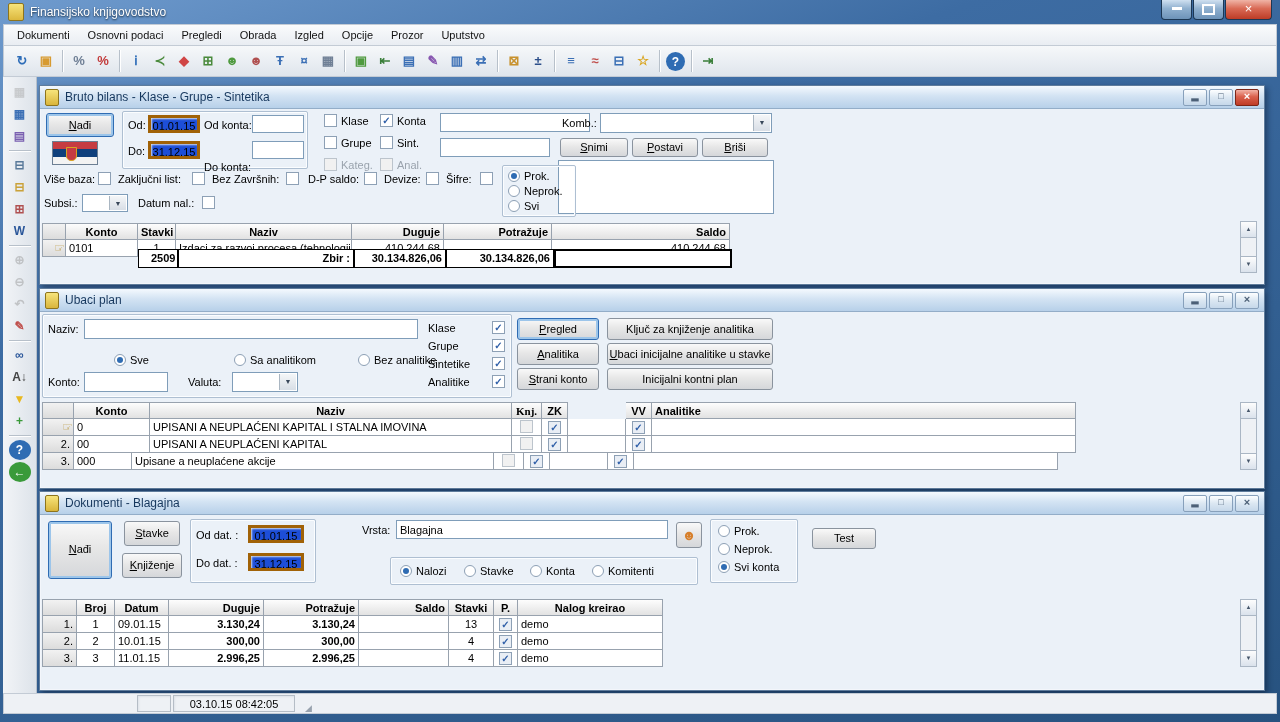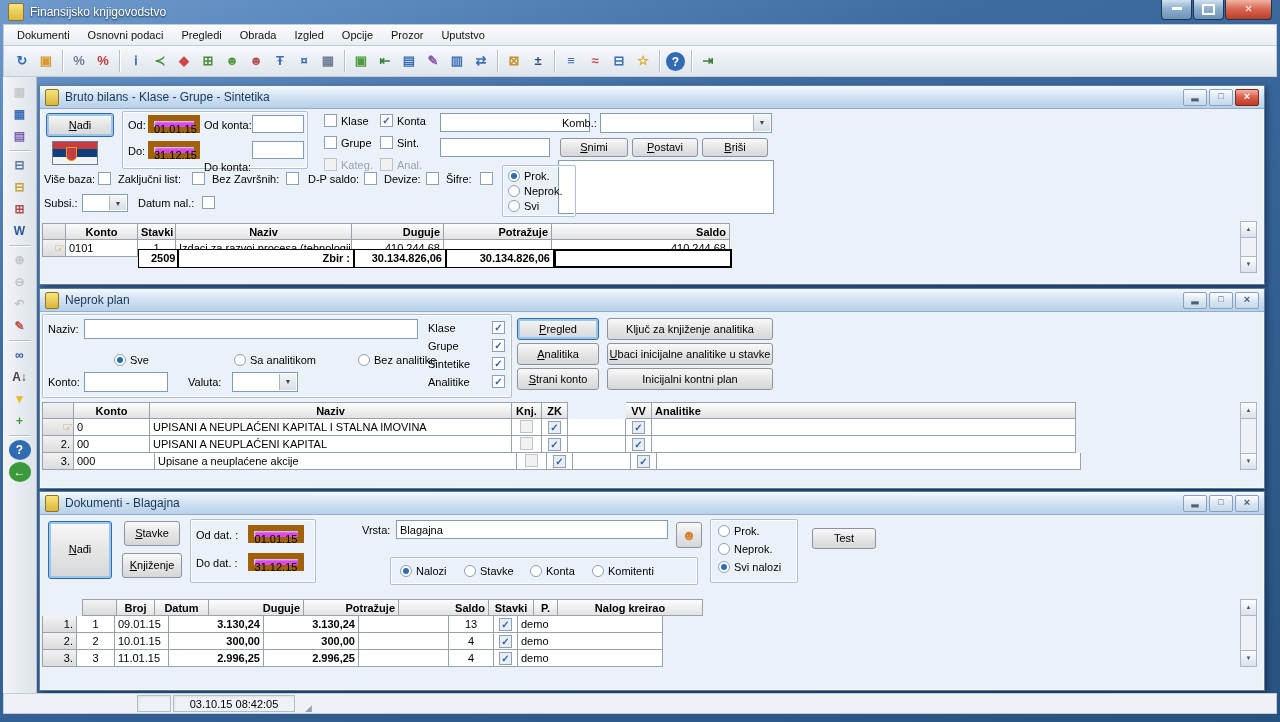--- a/index.html
+++ b/index.html
@@ -45,21 +45,21 @@
        background:linear-gradient(#fdfeff,#dbe7f2 50%,#c6d8ea);color:#4c6077;font-size:9px;font-weight:bold;}
   .cb3.red{background:linear-gradient(#f2b2a5,#da604c 45%,#bf3b26);border-color:#7d2516;color:#fff;}
   .wbody{position:relative;height:calc(100% - 23px);overflow:hidden;}
   .lbl{position:absolute;white-space:nowrap;}
   .lbl.dim{color:#9aa3ad;}
   .btn{position:absolute;display:block;background:linear-gradient(#f9f9f9,#e7e7e7 45%,#d5d7da);
        border:1px solid #8a939e;border-radius:3px;text-align:center;color:#000;box-sizing:border-box;}
   .btn.focus{border:1px solid #2f6cb3;box-shadow:0 0 0 2px #9cc5ea inset;}
   .btn.mn::first-letter{text-decoration:underline;}
   .inp{position:absolute;background:#fff;border:1px solid #7f9db9;box-sizing:border-box;padding:0 3px;font:11px "Liberation Sans",sans-serif;}
-  .val{position:absolute;background:#d946ef;border:6px solid #a16207;box-shadow:inset 1px 1px 2px #d7dfe8;
+  .val{position:absolute;background:#1d4ed8;border:3px solid #a16207;box-shadow:inset 1px 1px 2px #d7dfe8;
        text-align:center;box-sizing:border-box;}
   .grp{position:absolute;border:1px solid #aebfd2;border-radius:2px;box-shadow:0 0 0 1px #fbfdff inset;box-sizing:border-box;}
   .combo{position:absolute;background:#fff;border:1px solid #7f9db9;box-sizing:border-box;}
   .carrow{position:absolute;right:1px;top:1px;bottom:1px;width:16px;background:linear-gradient(#f4f6f8,#d8dee6);
           border-left:1px solid #aab6c2;text-align:center;font-size:7px;color:#39475a;line-height:16px;}
   .ck{position:absolute;width:13px;height:13px;background:#fff;border:1px solid #8da0b5;box-sizing:border-box;
       text-align:center;line-height:11px;font-size:10px;color:#2f5fa8;font-weight:bold;}
   .ck.on::after{content:"✓";}
   .ck.dis{background:#f1f1f1;border-color:#bcc4cc;}
   .ck.onz{background:#e9eef5;}
@@ -297,21 +297,21 @@
           <span class="vscroll" style="left:1200px;top:112px;height:52px;">
             <span class="sar up">▲</span>
             <span class="sar dn">▼</span>
           </span>
         </div>
       </div>
 
       <div class="win" style="top:211px;height:199px;">
         <div class="wtitle">
           <span class="wicon"></span>
-          <span class="wtxt">Neprok plan</span>
+          <span class="wtxt">Ubaci plan</span>
           <span class="cbtns">
             <span class="cb3">▂</span>
             <span class="cb3">□</span>
             <span class="cb3" style="font-size:11px;">×</span>
           </span>
         </div>
         <div class="wbody">
           <span class="grp" style="left:2px;top:2px;width:470px;height:84px;"></span>
           <span class="lbl" style="left:8px;top:11px;">Naziv:</span>
           <input class="inp" style="left: 44px; top: 7px; width: 334px; height: 20px;">
@@ -340,21 +340,21 @@
           <span class="btn" style="left:567px;top:6px;width:166px;height:22px;line-height:20px;">Ključ za knjiženje analitika</span>
           <span class="btn mn" style="left:477px;top:31px;width:82px;height:22px;line-height:20px;">Analitika</span>
           <span class="btn mn" style="left:567px;top:31px;width:166px;height:22px;line-height:20px;">Ubaci inicijalne analitike u stavke</span>
           <span class="btn mn" style="left:477px;top:56px;width:82px;height:22px;line-height:20px;">Strani konto</span>
           <span class="btn" style="left:567px;top:56px;width:166px;height:22px;line-height:20px;">Inicijalni kontni plan</span>
 
           <div class="trow" style="left:2px;top:90px;">
             <span class="tc hd gut" style="width:32px;"></span>
             <span class="tc hd" style="width:76px;">Konto</span>
             <span class="tc hd" style="width:362px;">Naziv</span>
-            <span class="tc hd" style="width:30px;">Knj.</span>
+            <span class="tc hd" style="width:30px;font-family:Liberation Serif, serif;">Knj.</span>
             <span class="tc hd" style="width:26px;">ZK</span>
             <span class="tc hd" style="width:58px;margin-top:31px;">P.valuta</span>
             <span class="tc hd" style="width:26px;">VV</span>
             <span class="tc hd" style="width:424px;text-align:left;">Analitike</span>
           </div>
           <div class="trow" style="left:2px;top:107px;">
             <span class="tc gut" style="width:32px;padding:0;"><span class="hand">☞</span></span>
             <span class="tc" style="width:76px;">0</span>
             <span class="tc" style="width:362px;">UPISANI A NEUPLAĆENI KAPITAL I STALNA IMOVINA</span>
             <span class="tc ctr" style="width:30px;"><span class="ck dis"></span></span>
@@ -368,21 +368,21 @@
             <span class="tc" style="width:76px;">00</span>
             <span class="tc" style="width:362px;">UPISANI A NEUPLAĆENI KAPITAL</span>
             <span class="tc ctr" style="width:30px;"><span class="ck dis"></span></span>
             <span class="tc ctr" style="width:26px;"><span class="ck on onz"></span></span>
             <span class="tc" style="width:58px;"></span>
             <span class="tc ctr" style="width:26px;"><span class="ck on onz"></span></span>
             <span class="tc" style="width:424px;"></span>
           </div>
           <div class="trow" style="left:2px;top:141px;">
             <span class="tc gut" style="width:32px;">3.</span>
-            <span class="tc" style="width:81px;">000</span>
+            <span class="tc" style="width:58px;">000</span>
             <span class="tc" style="width:362px;">Upisane a neuplaćene akcije</span>
             <span class="tc ctr" style="width:30px;"><span class="ck dis"></span></span>
             <span class="tc ctr" style="width:26px;"><span class="ck on onz"></span></span>
             <span class="tc" style="width:58px;"></span>
             <span class="tc ctr" style="width:26px;"><span class="ck on onz"></span></span>
             <span class="tc" style="width:424px;"></span>
           </div>
           <span class="vscroll" style="left:1200px;top:90px;height:68px;">
             <span class="sar up">▲</span>
             <span class="sar dn">▼</span>
@@ -414,35 +414,35 @@
           <span class="lbl" style="left:322px;top:9px;">Vrsta:</span>
           <input class="inp" style="left: 356px; top: 5px; width: 272px; height: 19px;" value="Blagajna">
           <span class="btn" style="left:636px;top:7px;width:26px;height:26px;line-height:24px;color:#d77f2a;font-size:14px;"><span>☻</span></span>
 
           <span class="grp" style="left:670px;top:4px;width:88px;height:64px;"></span>
           <span class="rb" style="left:678px;top:10px;"></span>
           <span class="lbl" style="left:694px;top:10px;">Prok.</span>
           <span class="rb" style="left:678px;top:28px;"></span>
           <span class="lbl" style="left:694px;top:28px;">Neprok.</span>
           <span class="rb on" style="left:678px;top:46px;"></span>
-          <span class="lbl" style="left:694px;top:46px;">Svi nalozi</span>
+          <span class="lbl" style="left:694px;top:46px;">Svi konta</span>
 
           <span class="btn" style="left:772px;top:13px;width:64px;height:21px;line-height:19px;">Test</span>
 
           <span class="grp" style="left:350px;top:42px;width:308px;height:28px;"></span>
           <span class="rb on" style="left:360px;top:50px;"></span>
           <span class="lbl" style="left:376px;top:50px;">Nalozi</span>
           <span class="rb" style="left:424px;top:50px;"></span>
           <span class="lbl" style="left:440px;top:50px;">Stavke</span>
           <span class="rb" style="left:490px;top:50px;"></span>
           <span class="lbl" style="left:506px;top:50px;">Konta</span>
           <span class="rb" style="left:552px;top:50px;"></span>
           <span class="lbl" style="left:568px;top:50px;">Komitenti</span>
 
-          <div class="trow" style="left:2px;top:84px;margin-left:40px;">
+          <div class="trow" style="left:2px;top:84px;">
             <span class="tc hd gut" style="width:35px;"></span>
             <span class="tc hd" style="width:38px;">Broj</span>
             <span class="tc hd" style="width:54px;">Datum</span>
             <span class="tc hd" style="width:95px;text-align:right;">Duguje</span>
             <span class="tc hd" style="width:95px;text-align:right;">Potražuje</span>
             <span class="tc hd" style="width:90px;text-align:right;">Saldo</span>
             <span class="tc hd" style="width:45px;">Stavki</span>
             <span class="tc hd" style="width:24px;">P.</span>
             <span class="tc hd" style="width:145px;">Nalog kreirao</span>
           </div>

